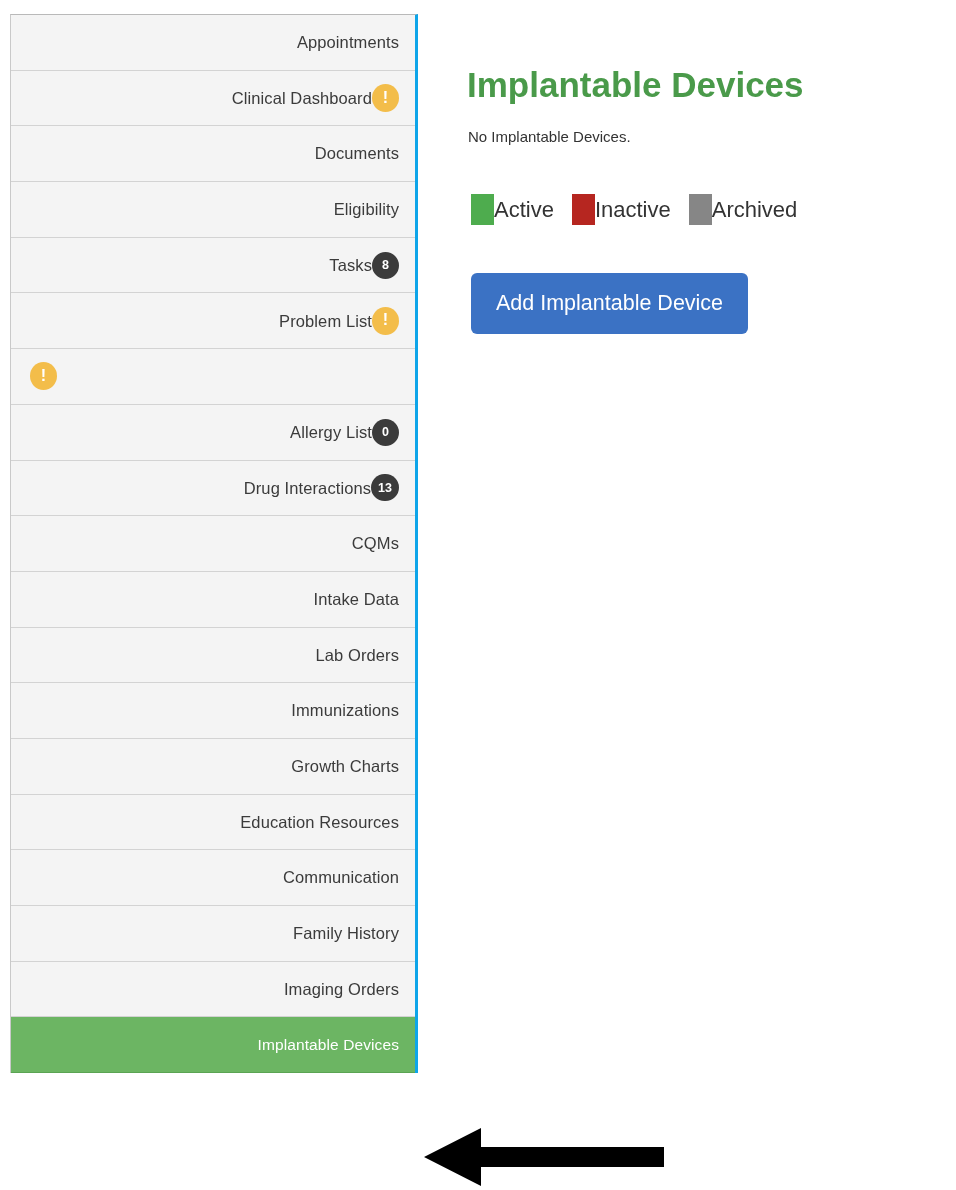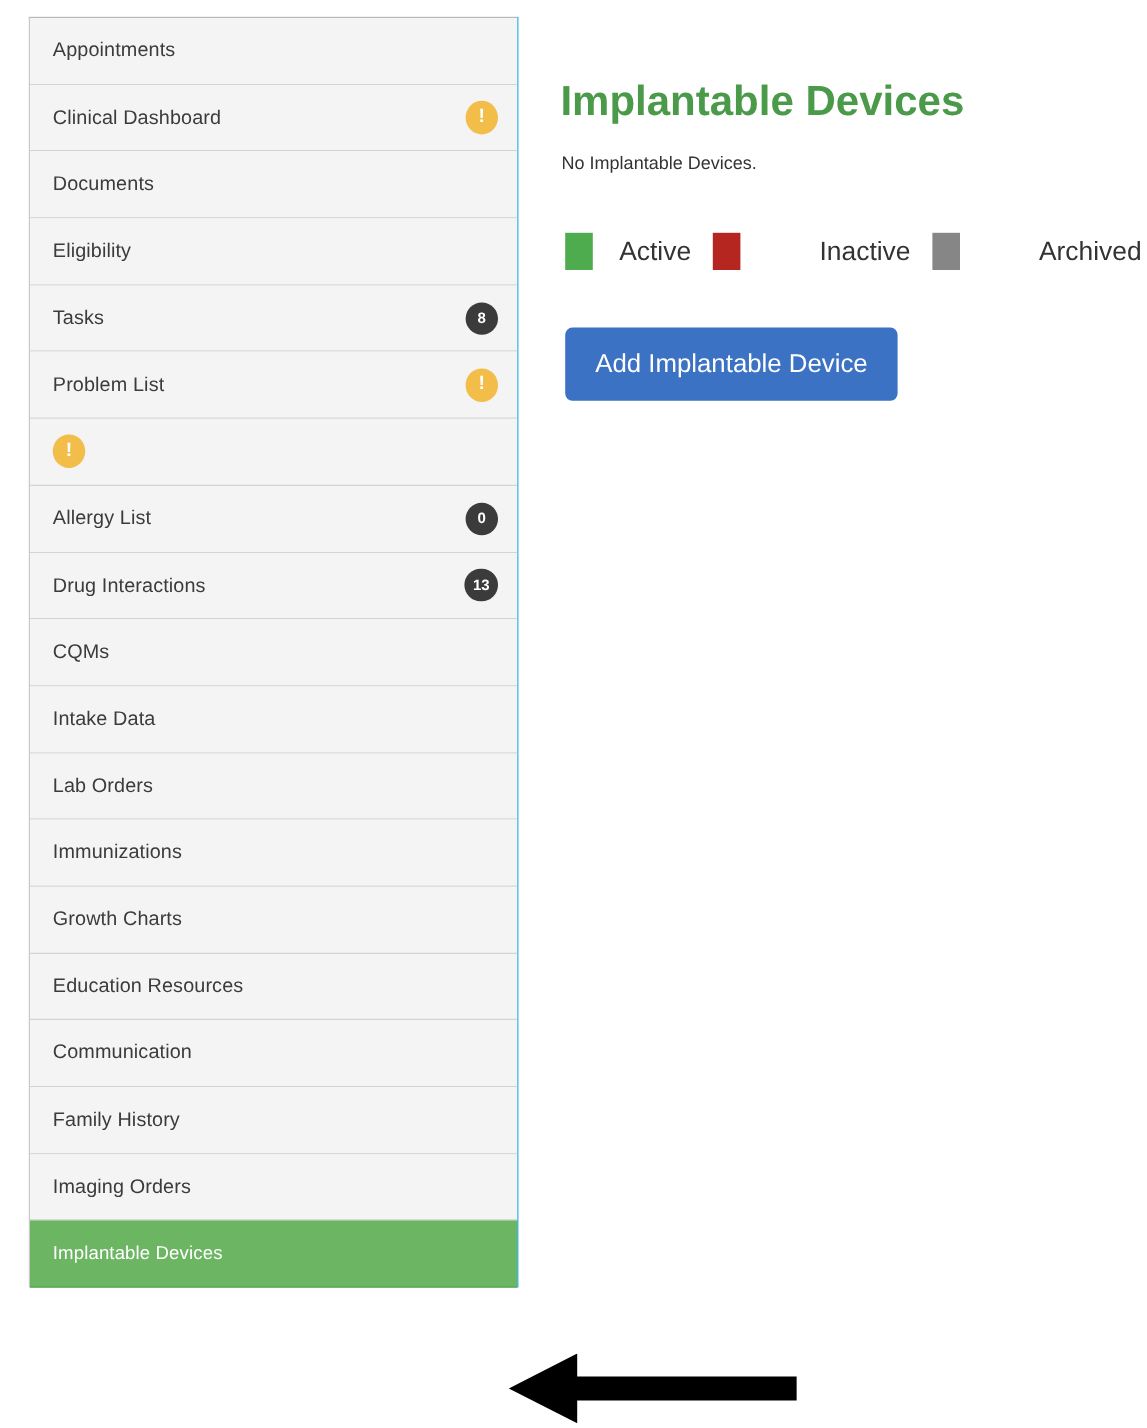--- a/index.html
+++ b/index.html
@@ -11,27 +11,28 @@
     height: 1190px;
     background: #ffffff;
     font-family: "Liberation Sans", sans-serif;
     overflow: hidden;
     position: relative;
   }
 
   
   #sidebar {
     position: absolute;
-    left: 24px;
+    left: 10px;
     top: 14px;
     width: 408px;
     box-sizing: border-box;
     border-left: 1px solid #c9c9c9;
-    border-right: 1px solid #0ea5e9;
+    border-right: 3px solid #0ea5e9;
     border-top: 1px solid #b9b9b9;
+    text-align: right;
   }
   .nav-item {
     position: relative;
     height: 55.7px;
     box-sizing: border-box;
     border-bottom: 1px solid #d3d3d3;
     background: #f4f4f4;
     display: flex;
     align-items: center;
     padding: 0 16px 0 19px;
@@ -116,31 +117,30 @@
     display: flex;
     align-items: center;
     white-space: nowrap;
   }
   .legend-entry {
     display: flex;
     align-items: center;
   }
   .legend-entry + .legend-entry {
     margin-left: 18px;
-    gap: 44px;
   }
   .legend-swatch {
     width: 23px;
     height: 31px;
     flex: 0 0 auto;
   }
   .legend-text {
     font-size: 22px;
     color: #333333;
-    margin-left: 22px;
+    margin-left: 0;
     line-height: 1;
   }
 
   #add-device-button {
     position: absolute;
     left: 4px;
     top: 273px;
     height: 61px;
     padding: 0 25px;
     border: none;

